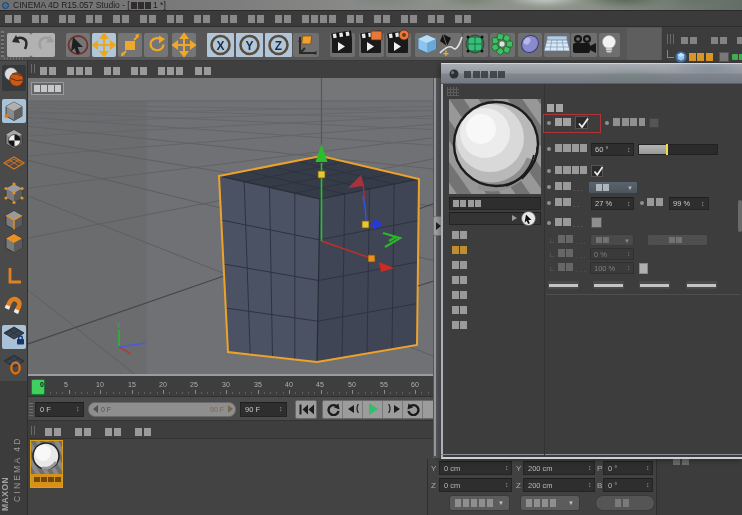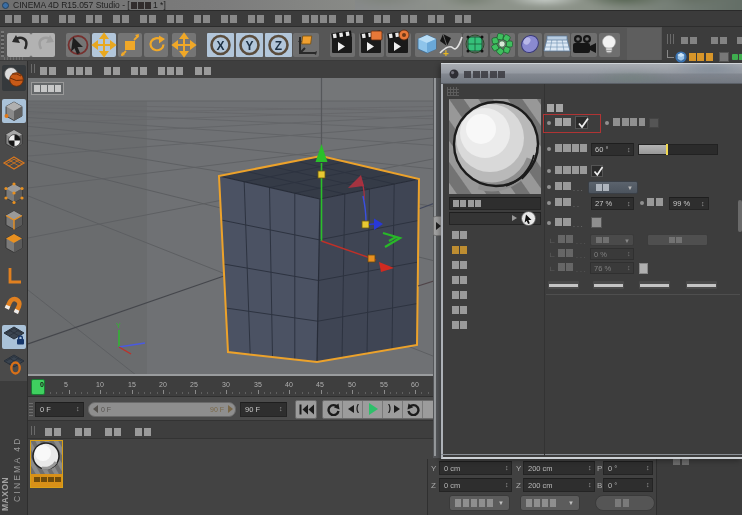--- a/index.html
+++ b/index.html
@@ -622,21 +622,21 @@
     <div class="txt" style="left:549px;top:251px;color:#777;font-size:7px;">∟</div>
     <div style="position:absolute;left:558px;top:249px;width:16px;height:8px;background:repeating-linear-gradient(90deg,#828282 0 7px,rgba(0,0,0,0) 7px 8.5px);opacity:0.6;"></div>
     <div class="txt" style="left:576px;top:252px;color:#666;font-size:7px;">. . .</div>
     <div class="abs" style="left:590px;top:248px;width:44px;height:12px;background:#3a3a3a;border:1px solid #303030;"></div>
     <div class="txt" style="left:594px;top:251px;color:#808080;font-size:7.5px;">0 %</div>
     <div class="spin" style="left:627px;top:250px;color:#777;">↕</div>
     <div class="txt" style="left:549px;top:265px;color:#777;font-size:7px;">∟</div>
     <div style="position:absolute;left:558px;top:263px;width:16px;height:8px;background:repeating-linear-gradient(90deg,#828282 0 7px,rgba(0,0,0,0) 7px 8.5px);opacity:0.6;"></div>
     <div class="txt" style="left:576px;top:266px;color:#666;font-size:7px;">. . .</div>
     <div class="abs" style="left:590px;top:262px;width:44px;height:12px;background:#3a3a3a;border:1px solid #303030;"></div>
-    <div class="txt" style="left:594px;top:265px;color:#808080;font-size:7.5px;">76 %</div>
+    <div class="txt" style="left:594px;top:265px;color:#808080;font-size:7.5px;">100 %</div>
     <div class="spin" style="left:627px;top:264px;color:#777;">↕</div>
     <div class="abs" style="left:639px;top:263px;width:9px;height:11px;background:#b0b0b0;border:1px solid #888;"></div>
     <div class="abs" style="left:548px;top:281px;width:31px;height:8px;background:#4a4a4a;border-radius:1px;"></div>
     <div class="abs" style="left:549px;top:284px;width:29px;height:2.5px;background:#c4c4c4;"></div>
     <div class="abs" style="left:593px;top:281px;width:31px;height:8px;background:#4a4a4a;border-radius:1px;"></div>
     <div class="abs" style="left:594px;top:284px;width:29px;height:2.5px;background:#c4c4c4;"></div>
     <div class="abs" style="left:639px;top:281px;width:31px;height:8px;background:#4a4a4a;border-radius:1px;"></div>
     <div class="abs" style="left:640px;top:284px;width:29px;height:2.5px;background:#c4c4c4;"></div>
     <div class="abs" style="left:686px;top:281px;width:31px;height:8px;background:#4a4a4a;border-radius:1px;"></div>
     <div class="abs" style="left:687px;top:284px;width:29px;height:2.5px;background:#c4c4c4;"></div>

